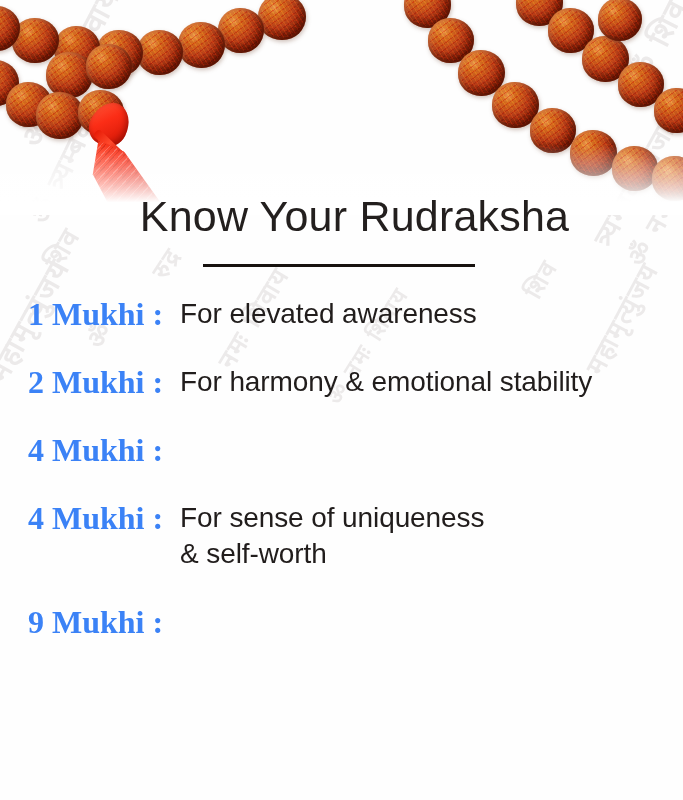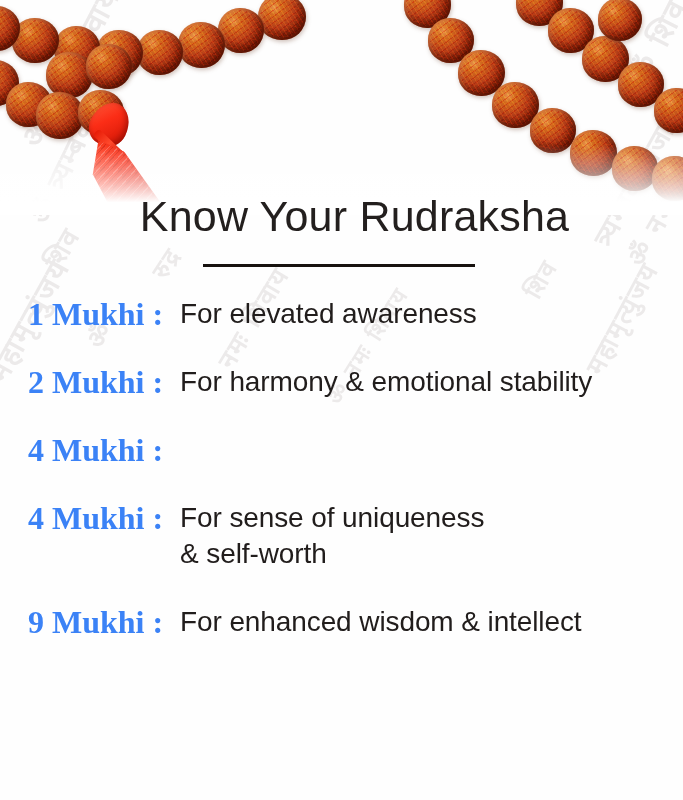--- a/index.html
+++ b/index.html
@@ -286,18 +286,17 @@
     </div>
 
     <div class="row">
       <div class="row-label">4 Mukhi :</div>
       <div class="row-desc">For sense of uniqueness
 &amp; self-worth</div>
     </div>
 
     <div class="row">
       <div class="row-label">9 Mukhi :</div>
-      <div class="row-desc">For enhanced wisdom &amp; intellect</div>
     </div>
 
   </div>
 
 </div>
 
 </body></html>

